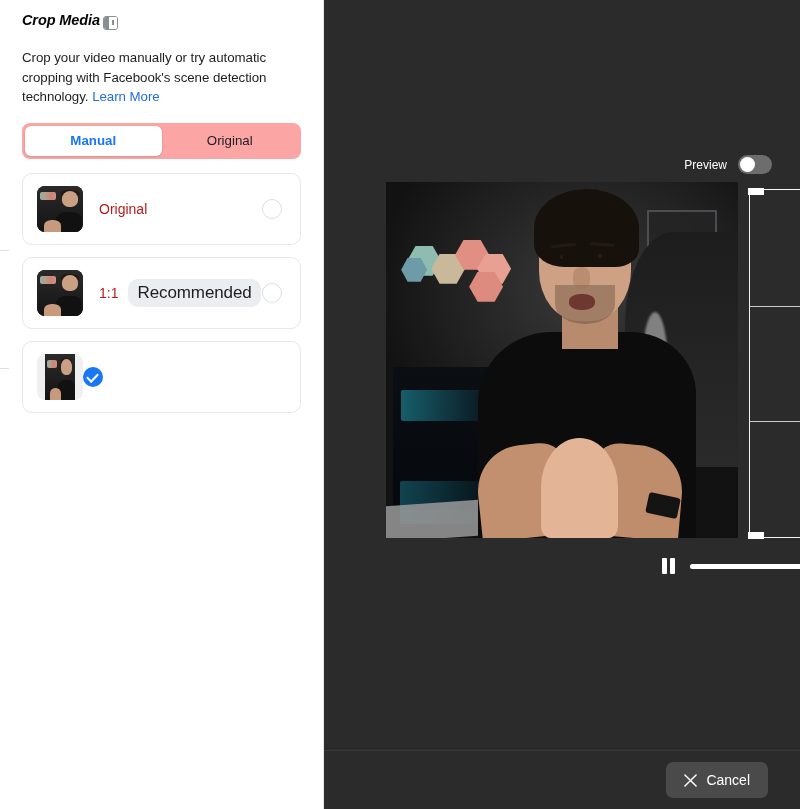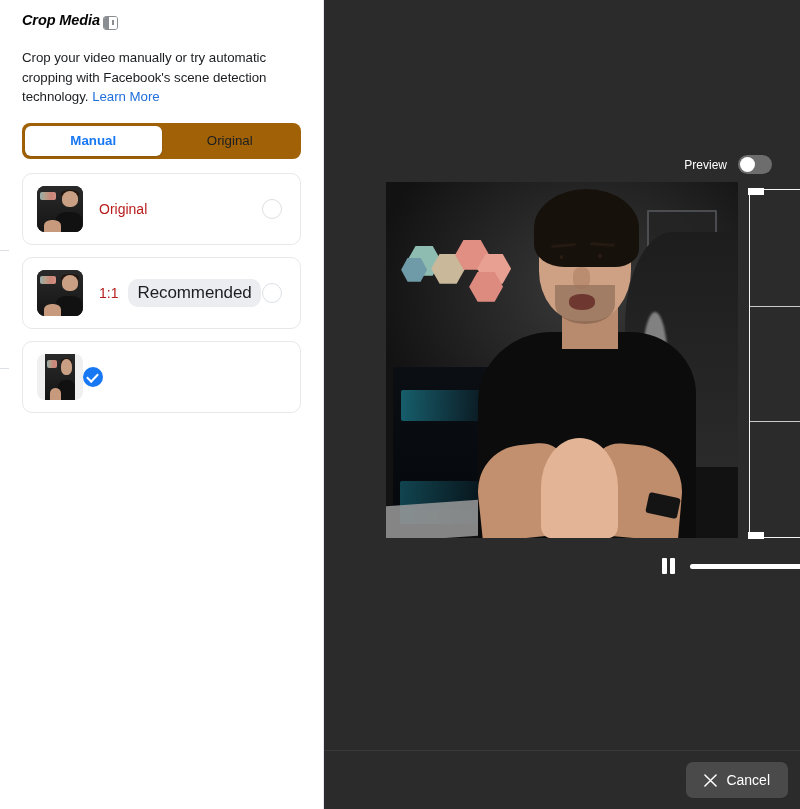--- a/index.html
+++ b/index.html
@@ -36,21 +36,21 @@
   }
 
   .panel-desc {
     padding: 14px 26px 0 22px; font-size: 13.3px; line-height: 19.5px;
     color: #1c1e21; letter-spacing: -0.05px;
   }
   .learn-more { color: #216fdb; text-decoration: none; cursor: pointer; }
 
   
   .seg-wrap {
-    margin: 16px 22px 0 22px; height: 36px; background: #a16207;
+    margin: 16px 22px 0 22px; height: 36px; background: #fca5a5;
     border-radius: 8px; display: flex; padding: 3px;
   }
   .seg-btn {
     flex: 1; display: flex; align-items: center; justify-content: center;
     font-size: 13.3px; border-radius: 6px; cursor: pointer; color: #1c1e21;
     font-weight: normal;
   }
   .seg-btn.active {
     background: #ffffff; color: #1877f2; font-weight: bold;
     box-shadow: 0 1px 2px rgba(0,0,0,.12), 0 0 1px rgba(0,0,0,.16);
@@ -266,21 +266,21 @@
     flex: 1; height: 5px; background: #6a6d70; border-radius: 3px; position: relative;
     cursor: pointer;
   }
   .scrub .fill { position: absolute; left: 0; top: 0; bottom: 0; width: 60.5%; background: #fff; border-radius: 3px; }
 
   
   .footer-sep {
     position: absolute; left: 0; right: 0; bottom: 58px; height: 1px; background: #3a3a3a;
   }
   .footer {
-    position: absolute; right: 12px; bottom: 11px; display: flex; gap: 14px; align-items: center;
+    position: absolute; right: 32px; bottom: 11px; display: flex; gap: 14px; align-items: center;
   }
   .btn {
     height: 36px; border-radius: 7px; display: flex; align-items: center; gap: 9px;
     padding: 0 18px; font-size: 14px; cursor: pointer; border: none;
     font-family: "Liberation Sans", sans-serif;
   }
   .btn-cancel { background: #4a4a4a; color: #ffffff; }
   .btn-apply { background: #fbbc15; color: #1c1e21; font-weight: normal; }
 </style>
 </head>

